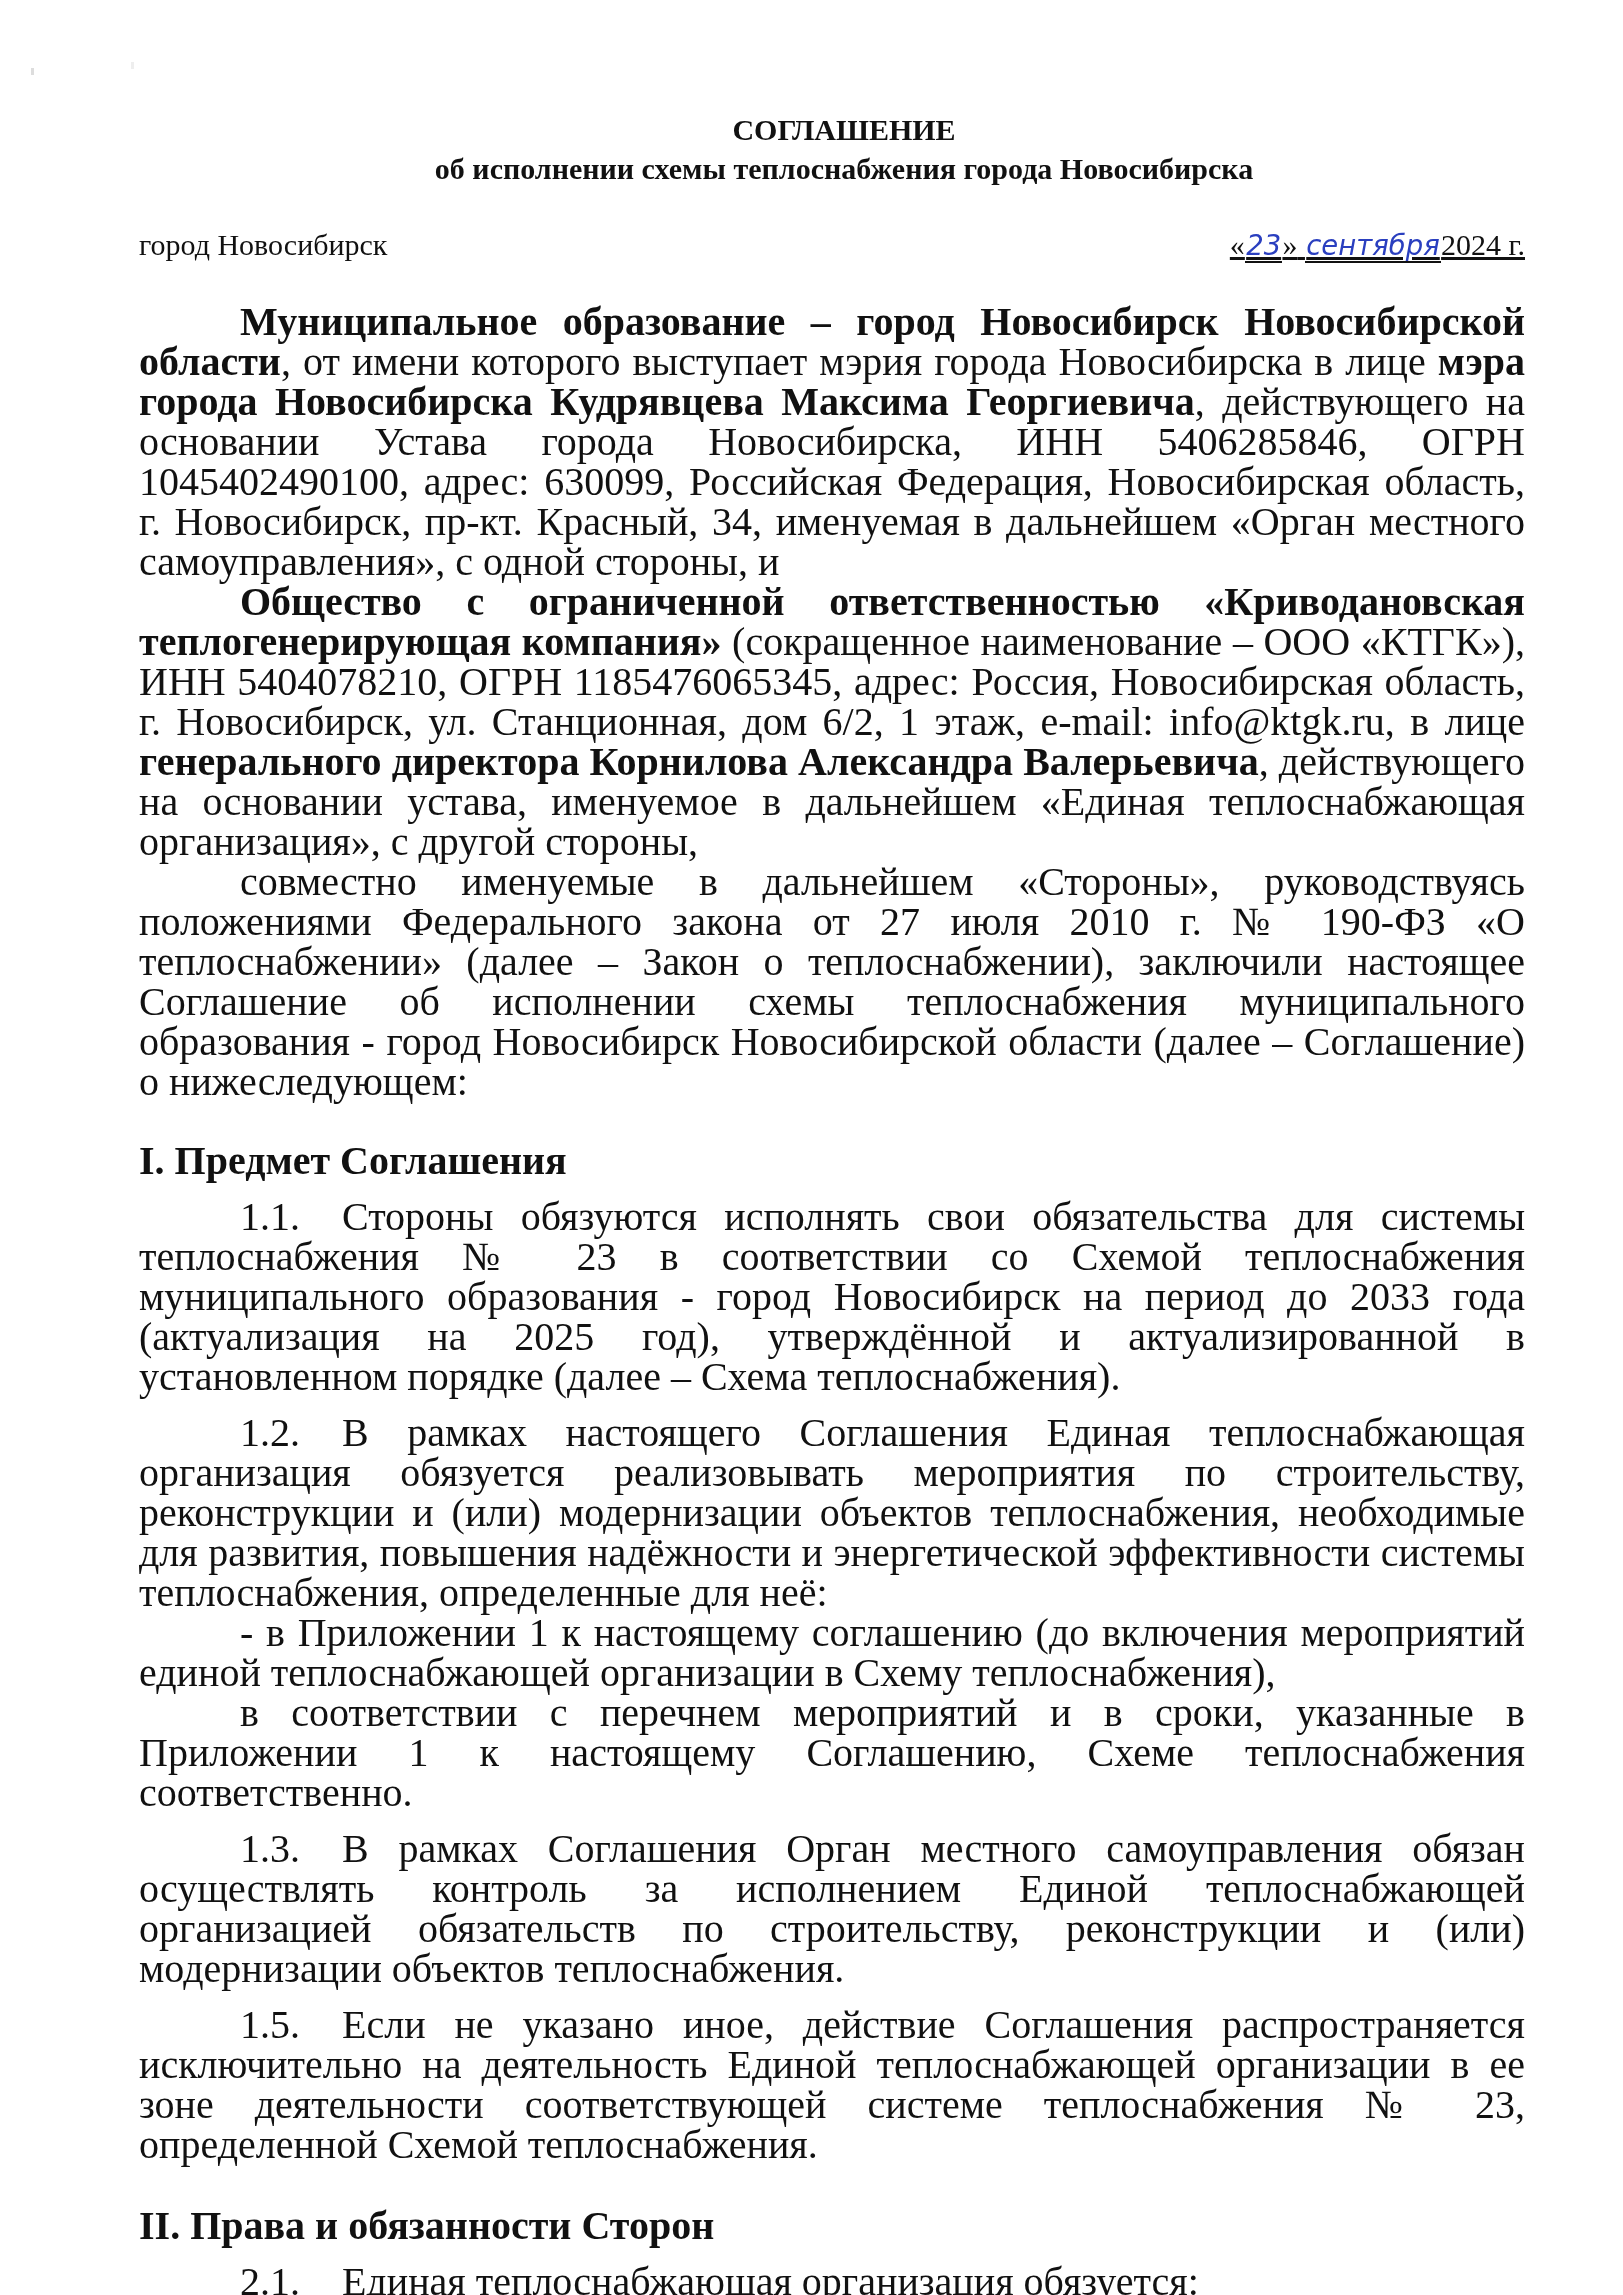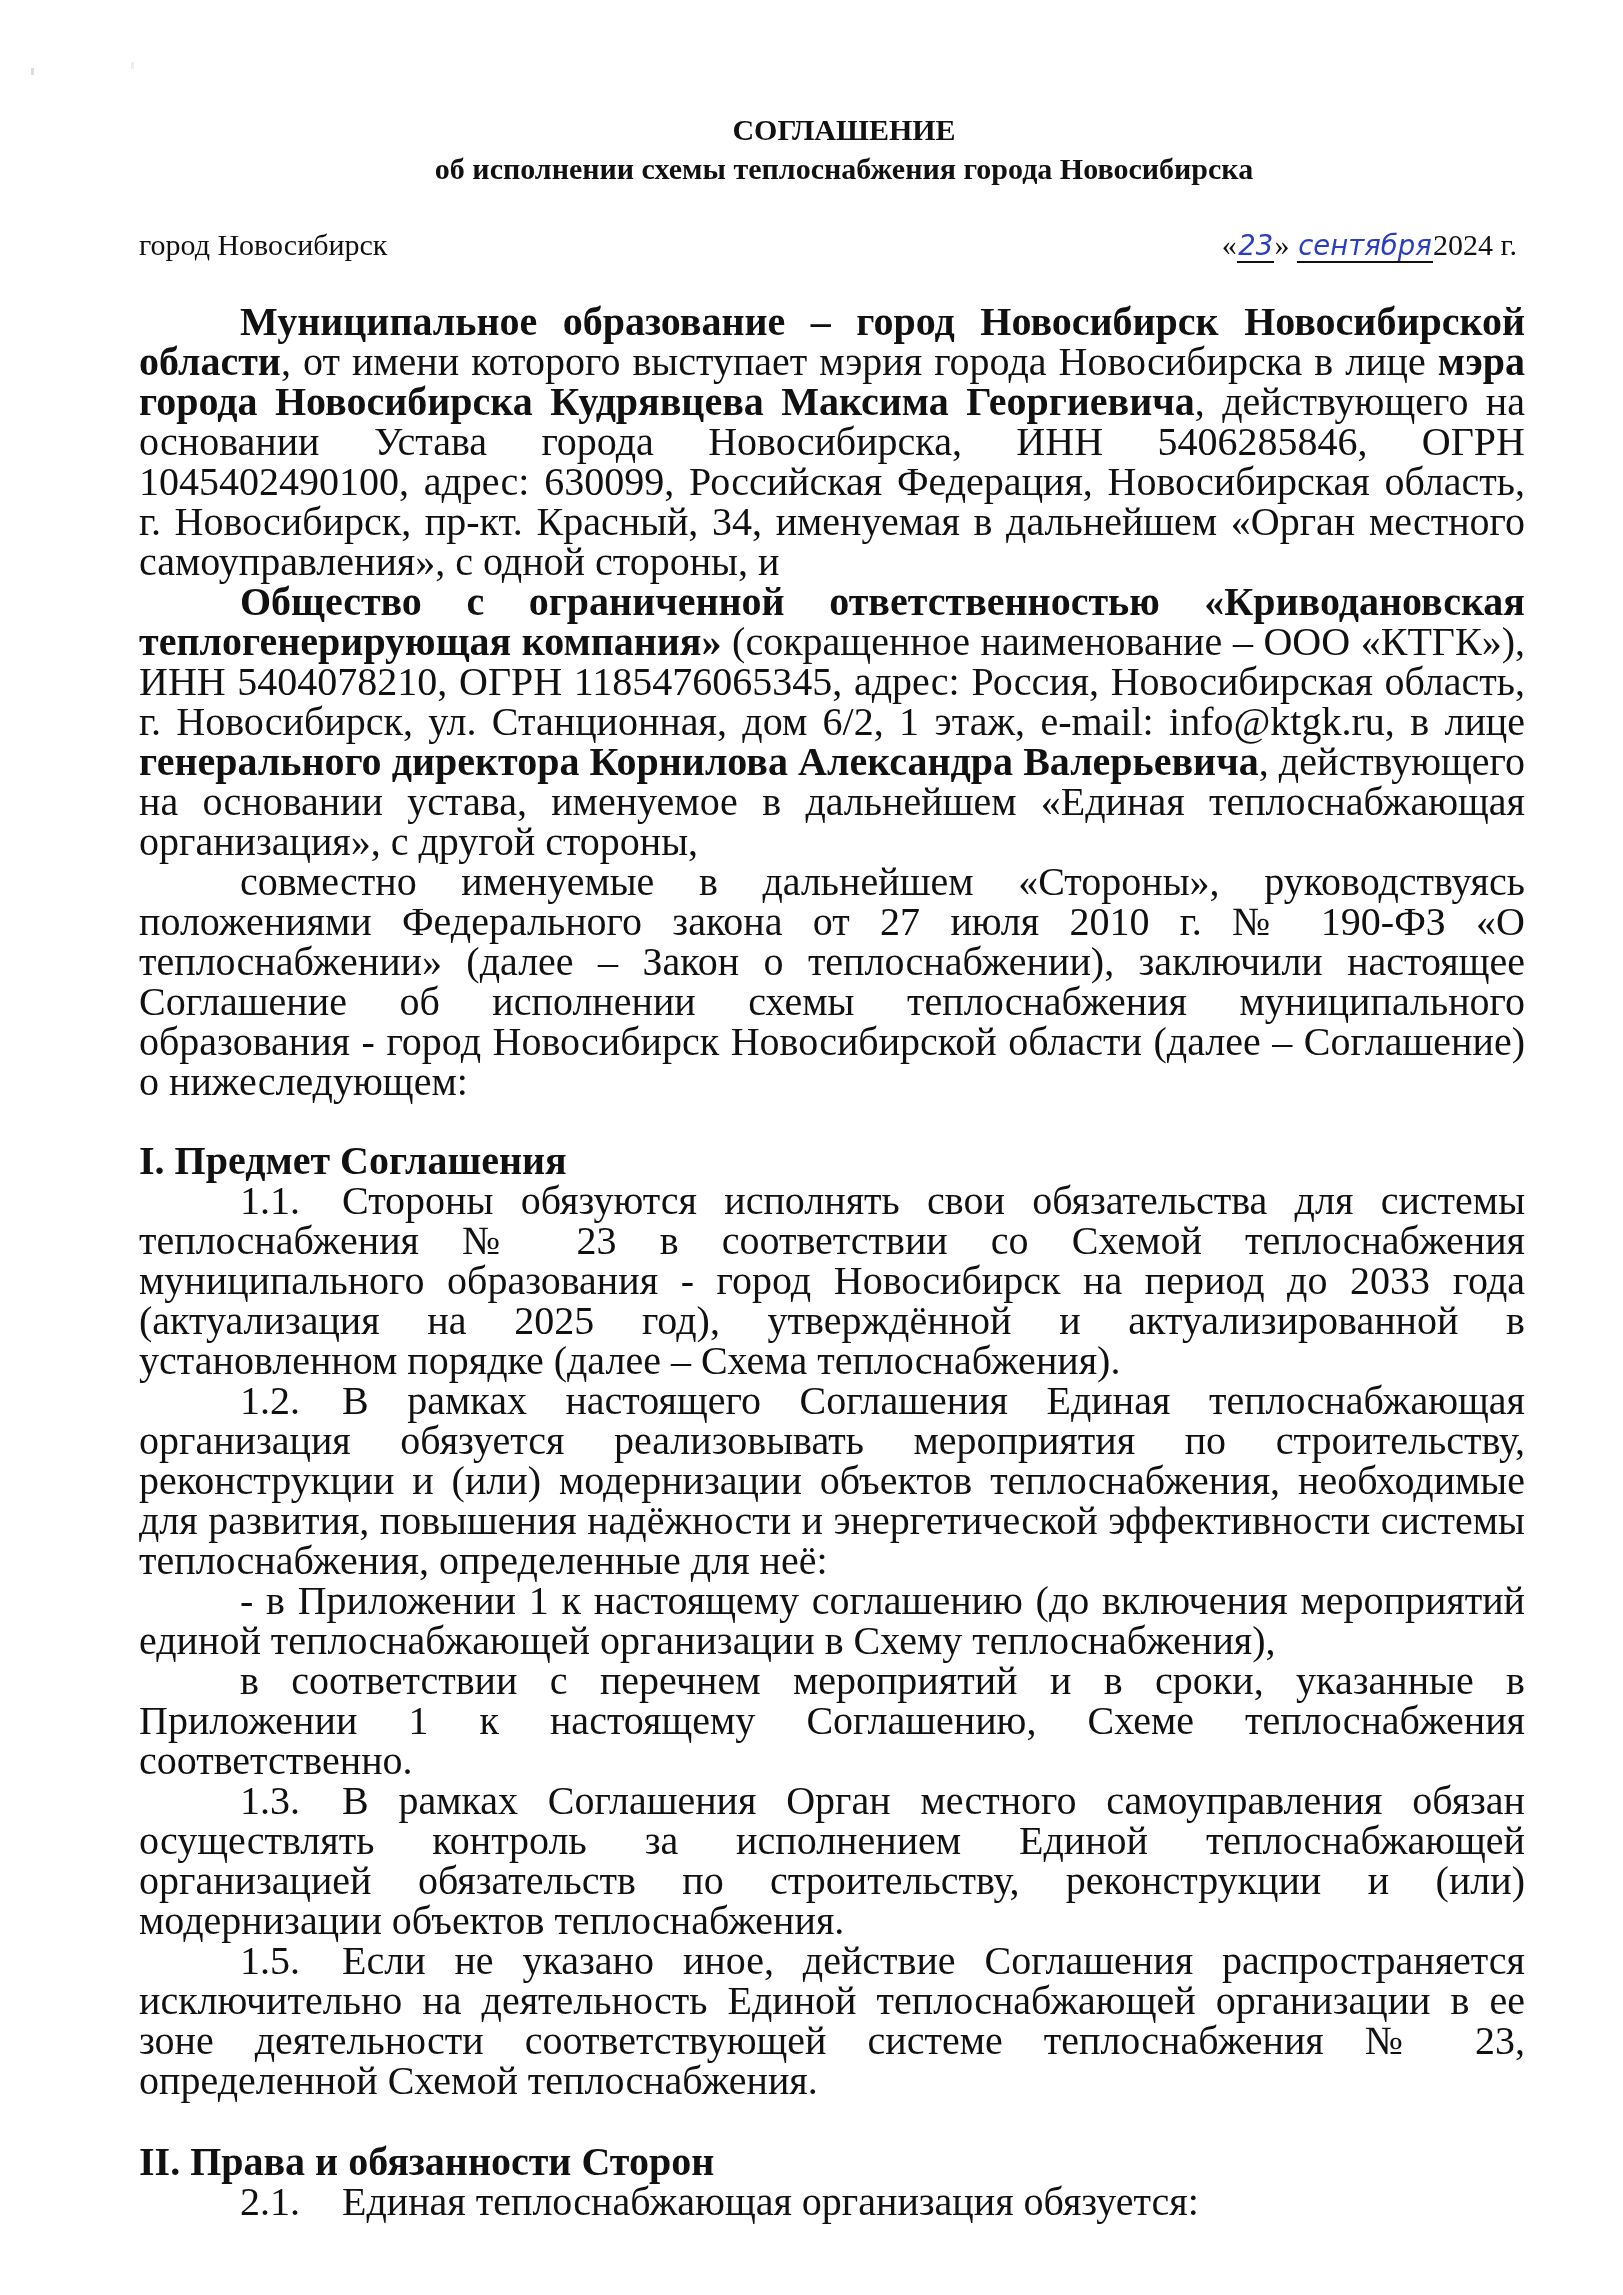--- a/index.html
+++ b/index.html
@@ -4,28 +4,28 @@
 <style>
   html, body { margin:0; padding:0; background:#ffffff; }
   body { width:1623px; height:2295px; position:relative; overflow:hidden;
          font-family:"Liberation Serif", serif; color:#111; }
   .page { position:absolute; left:139px; top:0; width:1386px; }
   .title { position:absolute; left:12px; width:100%; text-align:center; font-weight:bold; font-size:30px; }
   .t1 { top:113px; }
   .t2 { top:152px; }
   .dateline { position:absolute; top:228px; left:0; width:100%; font-size:30px; }
   .city { position:absolute; left:0; }
-  .date { position:absolute; right:8px; }
+  .date { position:absolute; right:0;text-decoration:underline; }
   .hw { font-family:"DejaVu Sans", sans-serif; font-style:italic; color:#2a3fbf; font-size:27.5px;
         border-bottom:2px solid #111; padding:0 1.3px; }
   .body { position:absolute; left:0; width:100%; font-size:40px; line-height:40px; text-align:justify; }
   .body p { margin:0; }
   .ind { text-indent:101px; }
   .ind2 { text-indent:101px; }
-  .num { display:inline-block; width:102px; text-indent:0; }
+  .num { display:inline-block; width:102px; text-indent:0;margin-top:16px; }
   .sec { font-weight:bold; margin:0; }
   b { font-weight:bold; }
   .gap { height:39px; }
   .gap2 { height:41px; }
   .speck { position:absolute; width:2.6px; height:6.5px; background:#ddd; }
 </style>
 </head>
 <body>
 
 <div class="speck" style="left:31px;top:68px;"></div>

